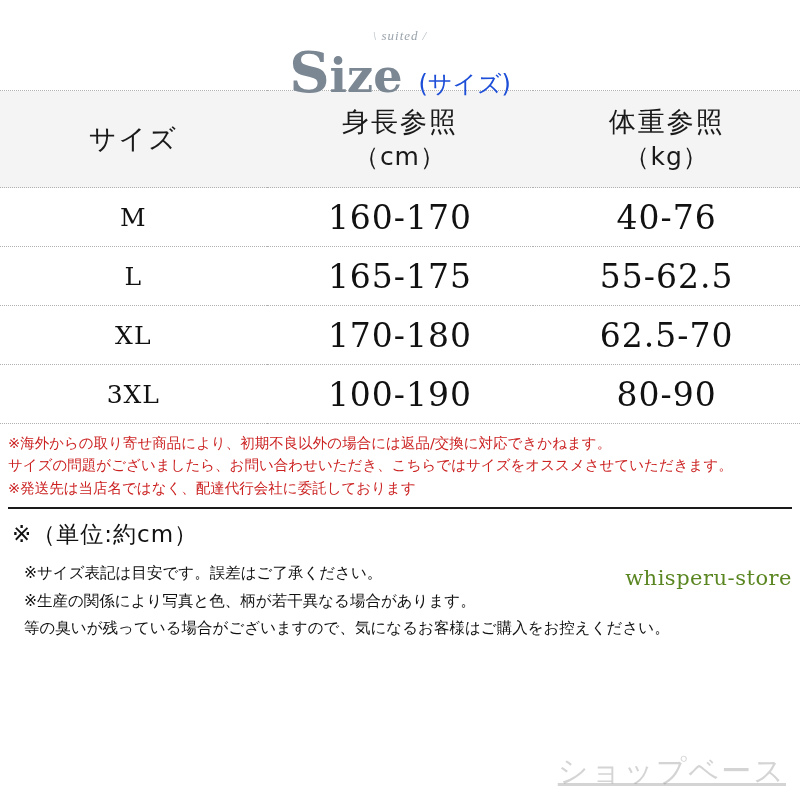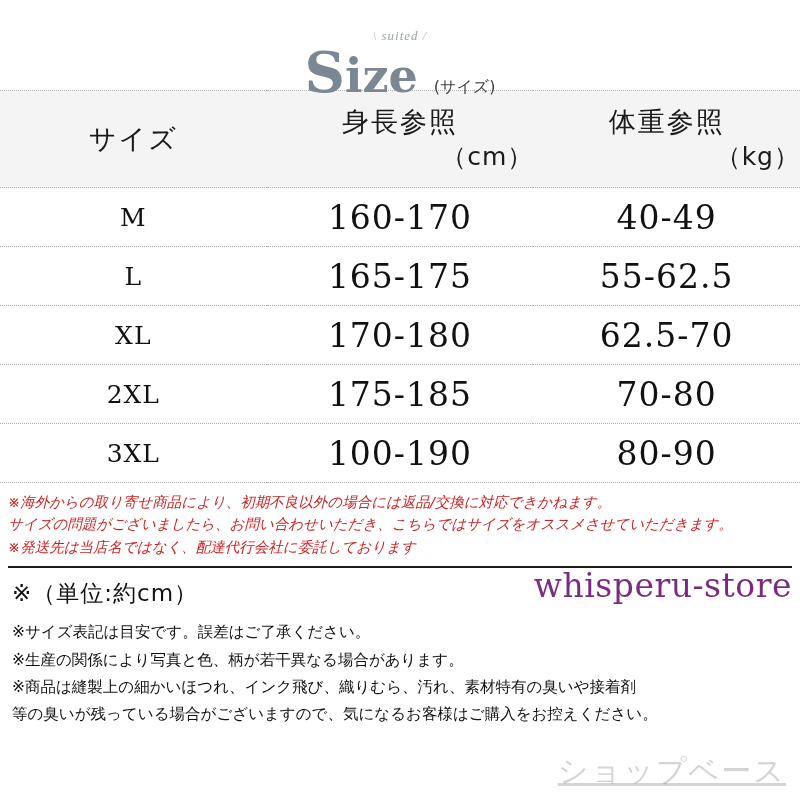--- a/index.html
+++ b/index.html
@@ -57,22 +57,22 @@
     font-size: 46px;
     font-weight: bold;
     color: #7b8793;
     letter-spacing: 0px;
     line-height: 1;
   }
   .header-size .cap {
     font-size: 56px;
   }
   .header-jp {
-    font-size: 16px;
-    color: #404040;
+    font-size: 24px;
+    color: #1d4ed8;
     font-family: "DejaVu Sans", sans-serif;
   }
 
   
   .table-wrap {
     margin: 8px 0 0 0;
     padding: 0;
   }
   table.size-table {
     width: 800px;
@@ -94,21 +94,20 @@
     font-family: "DejaVu Sans", sans-serif;
     font-size: 27px;
     color: #1a1a1a;
     letter-spacing: 2px;
     line-height: 1.35;
   }
   .head-row td .unit {
     display: block;
     font-size: 25px;
     letter-spacing: 1px;
-    text-align: right;
   }
   .body-row td {
     height: 58px;
     font-family: "DejaVu Serif", serif;
     font-size: 33px;
     color: #111;
     letter-spacing: 1px;
   }
   .body-row td.sz {
     font-size: 25px;
@@ -118,33 +117,32 @@
   .col-c { width: 33.34%; }
 
   
   .notes-red {
     padding: 8px 8px 0 8px;
     font-family: "DejaVu Sans", sans-serif;
     font-size: 14.5px;
     color: #cc2222;
     line-height: 1.55;
     position: relative;
-    font-style: italic;
   }
   .notes-red div {
     white-space: nowrap;
   }
 
   .watermark-store {
     position: absolute;
     right: 8px;
     top: 566px;
     font-family: "DejaVu Serif", serif;
-    font-size: 33px;
-    color: #701a75;
+    font-size: 21px;
+    color: #4d7c0f;
     letter-spacing: 0.5px;
     opacity: 0.92;
   }
 
   .rule {
     border: 0;
     border-top: 2px solid #1a1a1a;
     margin: 8px 8px 0 8px;
   }
 
@@ -155,20 +153,21 @@
     color: #111;
     letter-spacing: 1px;
   }
 
   .notes-black {
     padding: 10px 10px 0 12px;
     font-family: "DejaVu Sans", sans-serif;
     font-size: 15.5px;
     color: #111;
     line-height: 1.75;
+    margin-left: 12px;
   }
   .notes-black div {
     white-space: nowrap;
   }
 
   .watermark-big {
     position: absolute;
     right: 14px;
     bottom: 8px;
     font-family: "DejaVu Sans", sans-serif;
@@ -209,36 +208,31 @@
             <span class="unit">（cm）</span>
           </td>
           <td>
             <span>体重参照</span>
             <span class="unit">（kg）</span>
           </td>
         </tr>
         <tr class="body-row">
           <td class="sz">M</td>
           <td>160-170</td>
-          <td>40-49</td>
+          <td>40-76</td>
         </tr>
         <tr class="body-row">
           <td class="sz">L</td>
           <td>165-175</td>
           <td>55-62.5</td>
         </tr>
         <tr class="body-row">
           <td class="sz">XL</td>
           <td>170-180</td>
           <td>62.5-70</td>
-        </tr>
-        <tr class="body-row">
-          <td class="sz">2XL</td>
-          <td>175-185</td>
-          <td>70-80</td>
         </tr>
         <tr class="body-row">
           <td class="sz">3XL</td>
           <td>100-190</td>
           <td>80-90</td>
         </tr>
       </tbody>
     </table>
   </div>
 
@@ -250,19 +244,18 @@
 
   <div class="watermark-store">whisperu-store</div>
 
   <hr class="rule">
 
   <div class="unit-line">※（単位:約cm）</div>
 
   <div class="notes-black">
     <div>※サイズ表記は目安です。誤差はご了承ください。</div>
     <div>※生産の関係により写真と色、柄が若干異なる場合があります。</div>
-    <div>※商品は縫製上の細かいほつれ、インク飛び、織りむら、汚れ、素材特有の臭いや接着剤</div>
     <div>等の臭いが残っている場合がございますので、気になるお客様はご購入をお控えください。</div>
   </div>
 
   <div class="watermark-big">ショップベース</div>
 
 </div>
 
 </body></html>

